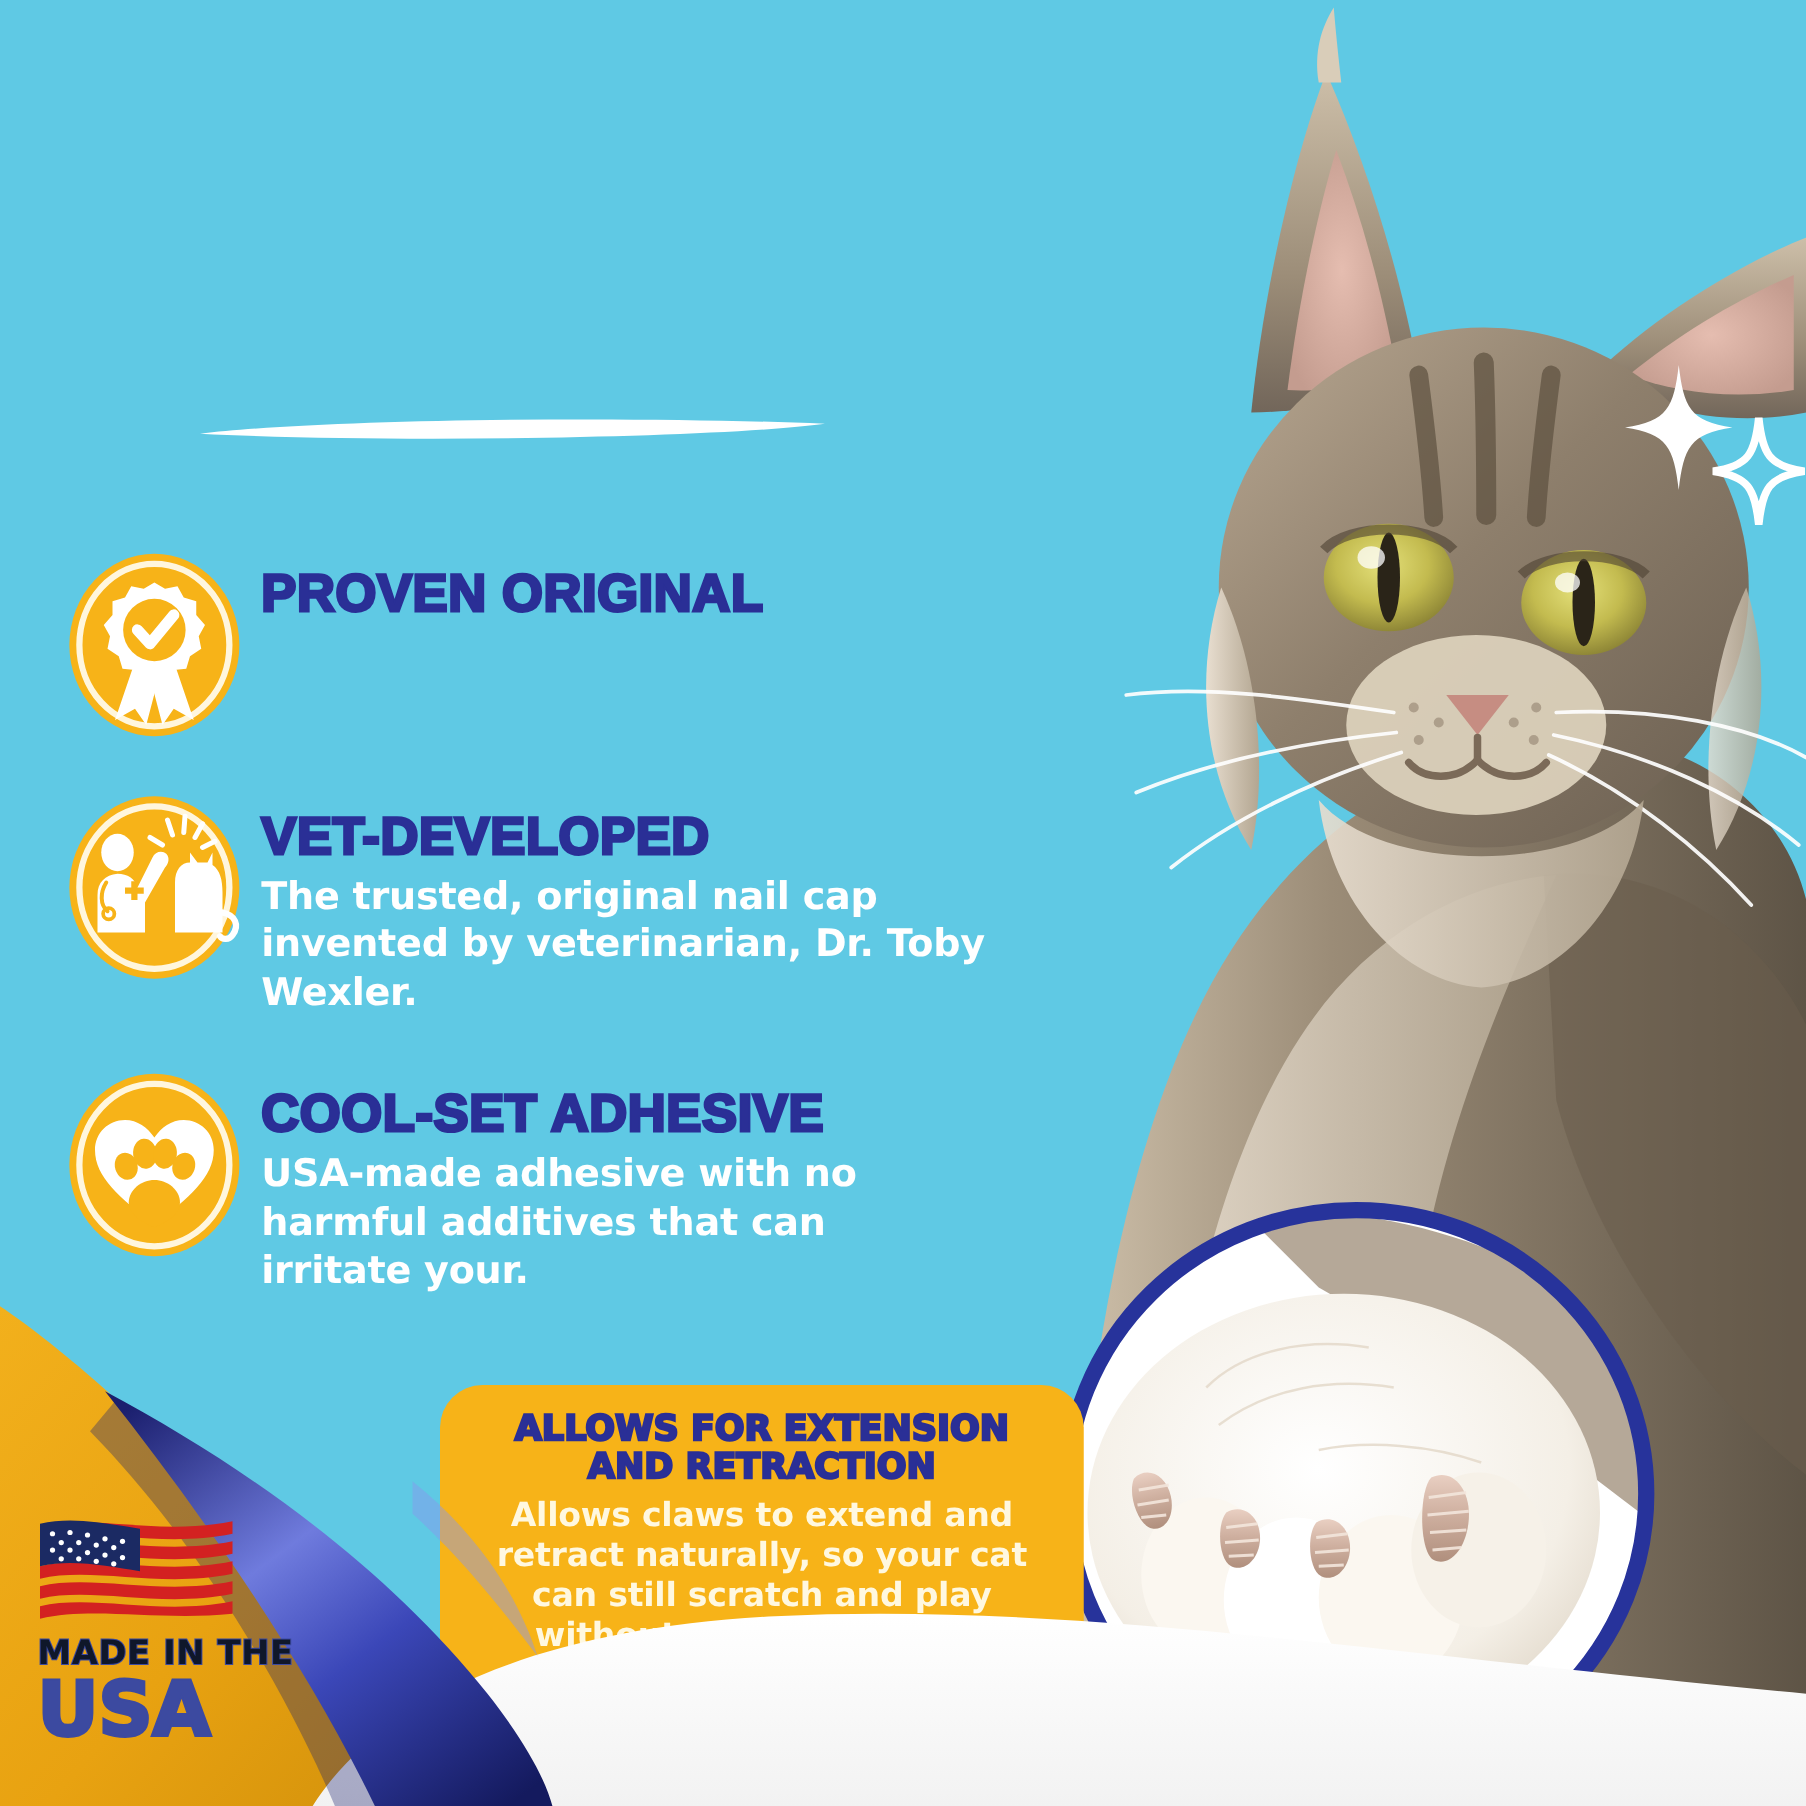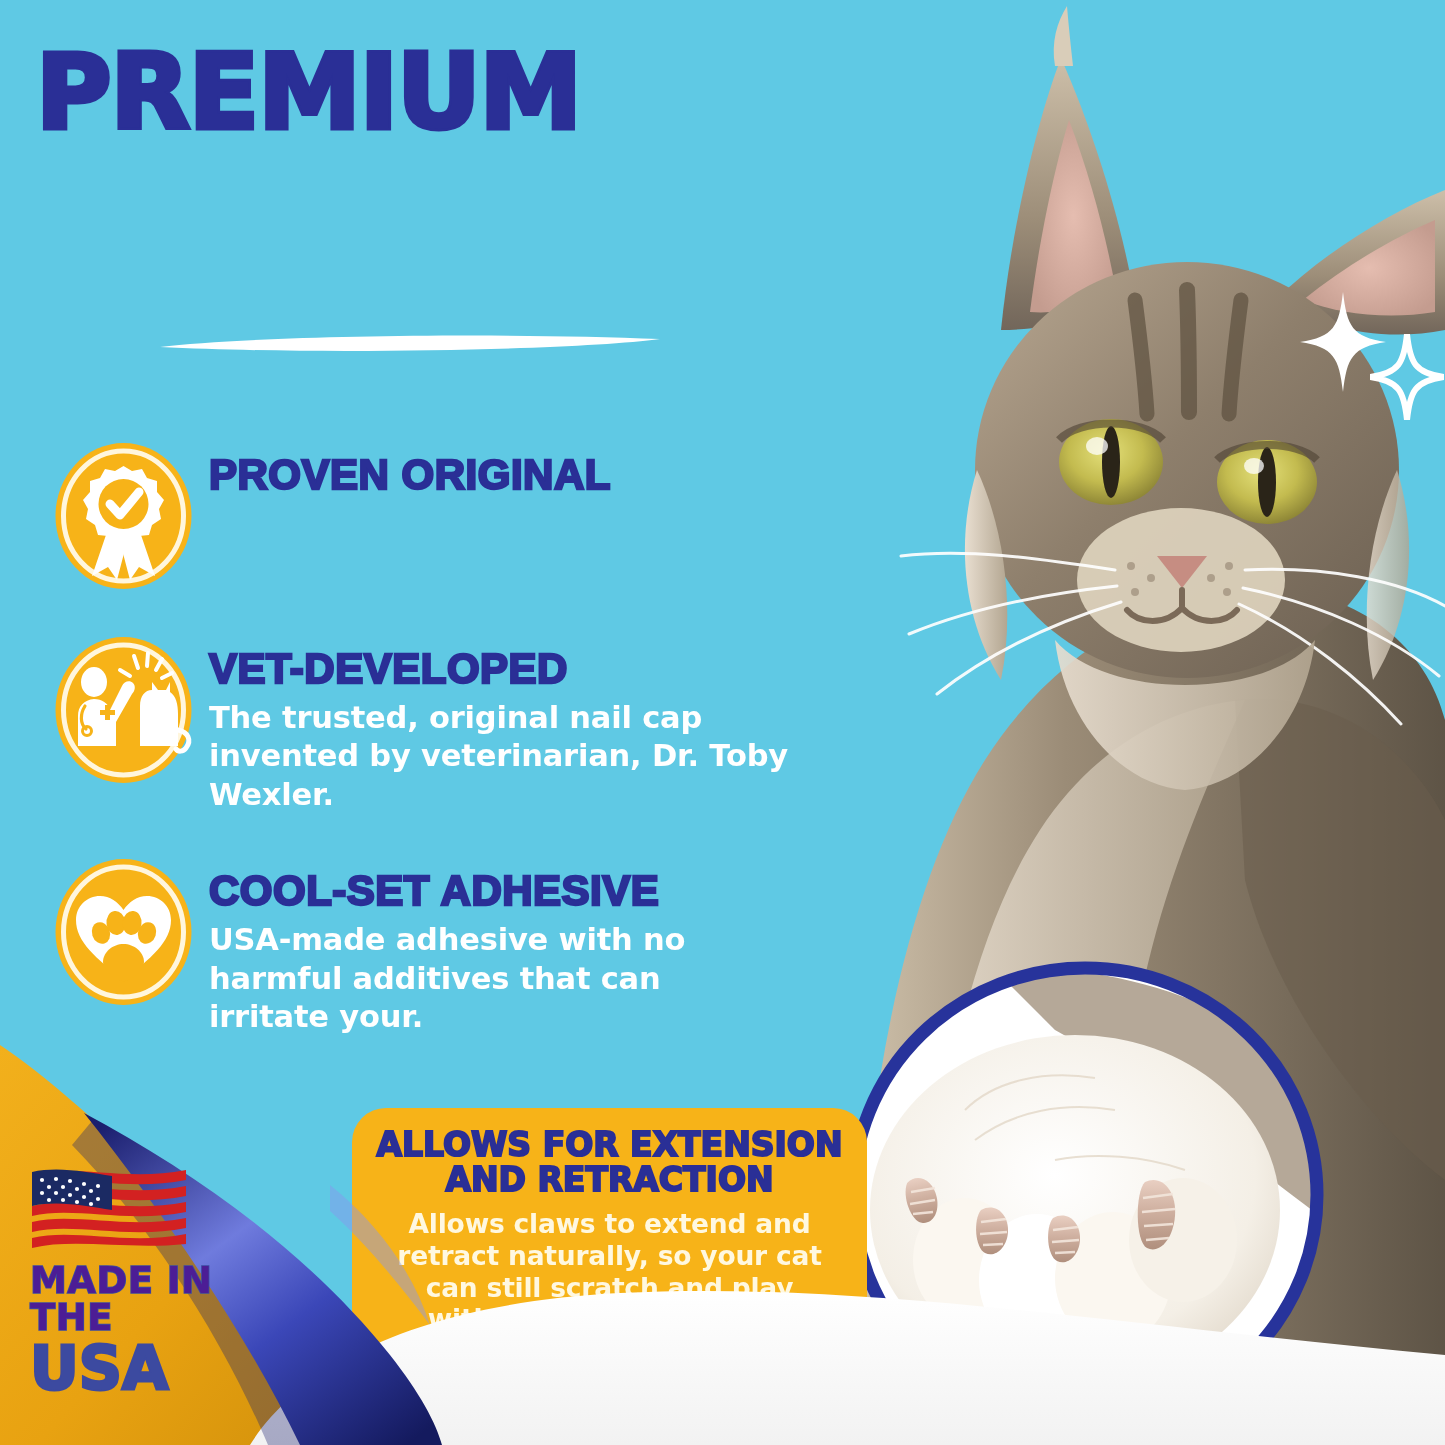--- a/index.html
+++ b/index.html
@@ -113,21 +113,21 @@
     content:"";
     position:absolute; left:0; right:0; bottom:-1px; height:26px;
     background:#f7b318;
     border-bottom-left-radius:60% 100%;
     border-bottom-right-radius:40% 100%;
   }
   .callout-title {
     position:relative; z-index:2;
     font-family:"DejaVu Sans", sans-serif;
     font-weight:700;
-    font-size:33px;
+    font-size:28px;
     line-height:1.06;
     letter-spacing:0px;
     color:#2a2f96;
     -webkit-text-stroke:2px #2a2f96;
     paint-order:stroke fill;
     text-transform:uppercase;
     text-align:center;
   }
   .callout-desc {
     position:relative; z-index:2;
@@ -157,24 +157,24 @@
     position:absolute;
     left:30px; bottom:46px;
     width:240px;
     z-index:9;
     text-align:left;
   }
   .usa-flag { width:160px; height:92px; display:block; margin-bottom:12px; }
   .usa-line1 {
     font-family:"DejaVu Sans", sans-serif;
     font-weight:700;
-    font-size:37px;
+    font-size:27px;
     line-height:1;
     letter-spacing:0.5px;
-    color:#4c1d95;
+    color:#0f172a;
     -webkit-text-stroke:1.6px #3c4aa0;
     paint-order:stroke fill;
     text-transform:uppercase;
   }
   .usa-line2 {
     font-family:"DejaVu Sans", sans-serif;
     font-weight:700;
     font-size:60px;
     line-height:1.02;
     letter-spacing:0px;
@@ -305,21 +305,20 @@
       <path d="M43 0 C47 34 52 45 86 50 C52 55 47 66 43 100 C39 66 34 55 0 50 C34 45 39 34 43 0 Z" fill="#ffffff"></path>
     </svg>
   </div>
   <div class="sparkle" style="left:1370px; top:334px;">
     <svg width="74" height="86" viewBox="0 0 74 86">
       <path d="M37 0 C40 29 45 39 74 43 C45 47 40 57 37 86 C34 57 29 47 0 43 C29 39 34 29 37 0 Z" fill="none" stroke="#ffffff" stroke-width="6"></path>
     </svg>
   </div>
 
   <div class="headline-wrap">
-    <div class="headline-1">PREMIUM</div>
   </div>
   <svg class="swoosh" viewBox="0 0 500 28">
     <path d="M0 17 C90 6 330 2 500 9 C420 20 160 25 0 17 Z" fill="#ffffff"></path>
   </svg>
 
   <div class="features">
 
     <div class="feature">
       <div class="feat-icon">
         <svg viewBox="0 0 143 152">

